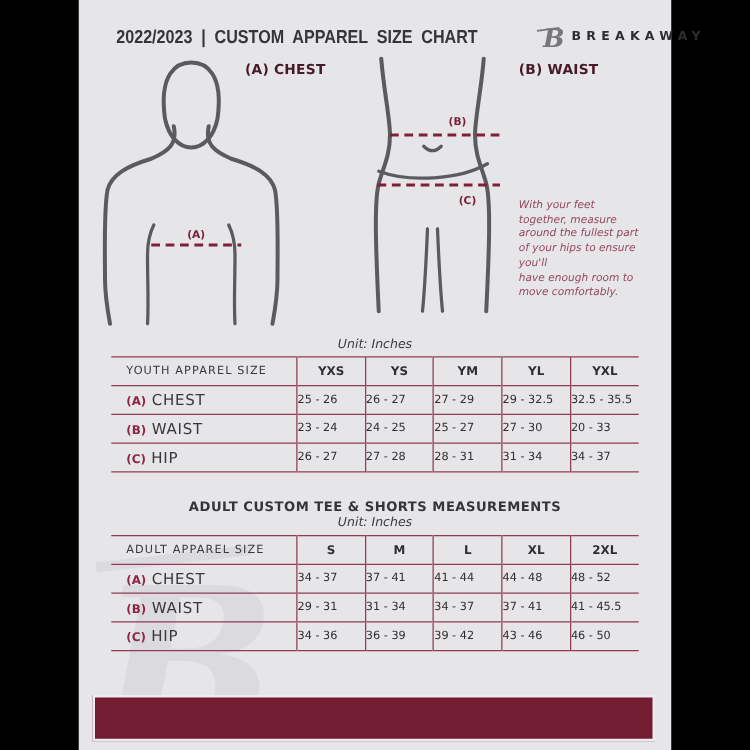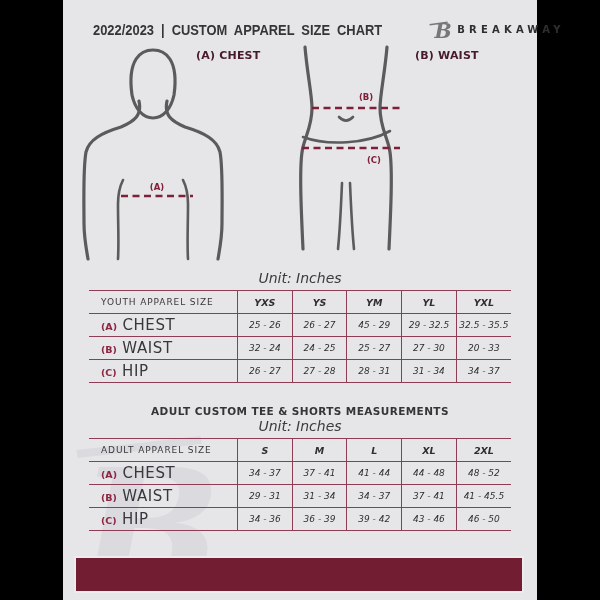--- a/index.html
+++ b/index.html
@@ -30,38 +30,38 @@
   .instr-b{margin-top:6px;font-size:8.5px;font-style:italic;color:#944860;
           line-height:1.38;white-space:pre-line;}
   .instr-chest{left:133px;top:6px;}
   .instr-waist{left:352px;top:6px;}
   .instr-hips{left:352px;top:110px;}
 
   
   .sec-title{position:relative;z-index:2;text-align:center;font-weight:700;font-size:10.5px;
           letter-spacing:.4px;color:#353537;margin-top:8px;}
   .sec-title.adult{margin-top:22px;}
-  .sec-unit{position:relative;z-index:2;text-align:center;font-style:italic;font-size:14px;
+  .sec-unit{position:relative;z-index:2;text-align:center;font-style:italic;font-size:10px;
           color:#3b3b3d;margin-top:1px;}
 
   
   table{position:relative;z-index:2;border-collapse:collapse;width:422px;margin:4px auto 0;
           table-layout:fixed;}
   table{border-top:1.5px solid #8f3d55;border-bottom:1.5px solid #8f3d55;}
   thead tr{border-bottom:1.5px solid #8f3d55;}
   tbody tr{border-bottom:1px solid #8f3d55;}
   tbody tr:last-child{border-bottom:none;}
   td{height:22px;padding:0;font-size:9px;color:#38383a;vertical-align:middle;}
-  td:not(:first-child){border-left:1px solid #8f3d55;font-style:italic;}
+  td:not(:first-child){border-left:1px solid #8f3d55;}
   .col-label{width:136px;text-align:left;padding-left:12px;margin-top:18px;}
   .header-label{font-size:9px;letter-spacing:.9px;color:#39393b;}
   .col-size{text-align:center;font-weight:700;font-size:9.5px;color:#2f2f31;}
-  .col-val{text-align:center;font-size:9px;color:#2f2f31;}
+  .col-val{font-size:9px;color:#2f2f31;}
   .prefix{font-weight:700;color:#8c2743;font-size:9.5px;}
-  .mlabel{font-weight:500;font-size:15px;letter-spacing:.6px;color:#38383a;}
+  .mlabel{font-weight:500;font-size:12px;letter-spacing:.6px;color:#38383a;}
 
   
   .watermark{position:absolute;left:12px;top:428px;width:130px;height:178px;z-index:0;
           overflow:visible;}
   .footer-bar{position:absolute;left:11px;bottom:7px;width:450px;height:37px;
           background:#721d32;border:2px solid #ecebee;box-sizing:border-box;z-index:2;}
 </style>
 </head>
 <body>
 
@@ -109,47 +109,54 @@
         <text class="measure-label" x="92" y="116" text-anchor="middle">(C)</text>
       </svg>
 
       <div class="instr instr-chest">
         <div class="instr-h">(A) CHEST</div>
       </div>
       <div class="instr instr-waist">
         <div class="instr-h">(B) WAIST</div>
       </div>
       <div class="instr instr-hips">
+        <div class="instr-b">With your feet
+together, measure
+around the fullest part
+of your hips to ensure
+you'll
+have enough room to
+move comfortably.</div>
       </div>
     </div>
 
     <div class="sec-unit">Unit: Inches</div>
     <table>
       <thead>
           <tr>
             <td class="col-label header-label">YOUTH APPAREL SIZE</td>
             <td class="col-size">YXS</td>
             <td class="col-size">YS</td>
             <td class="col-size">YM</td>
             <td class="col-size">YL</td>
             <td class="col-size">YXL</td>
           </tr>
         </thead>
         <tbody>
           <tr>
             <td class="col-label"><span class="prefix">(A)</span><span class="mlabel"> CHEST</span></td>
             <td class="col-val">25 - 26</td>
             <td class="col-val">26 - 27</td>
-            <td class="col-val">45 - 29</td>
+            <td class="col-val">27 - 29</td>
             <td class="col-val">29 - 32.5</td>
             <td class="col-val">32.5 - 35.5</td>
           </tr>
           <tr>
             <td class="col-label"><span class="prefix">(B)</span><span class="mlabel"> WAIST</span></td>
-            <td class="col-val">32 - 24</td>
+            <td class="col-val">23 - 24</td>
             <td class="col-val">24 - 25</td>
             <td class="col-val">25 - 27</td>
             <td class="col-val">27 - 30</td>
             <td class="col-val">20 - 33</td>
           </tr>
           <tr>
             <td class="col-label"><span class="prefix">(C)</span><span class="mlabel"> HIP</span></td>
             <td class="col-val">26 - 27</td>
             <td class="col-val">27 - 28</td>
             <td class="col-val">28 - 31</td>

